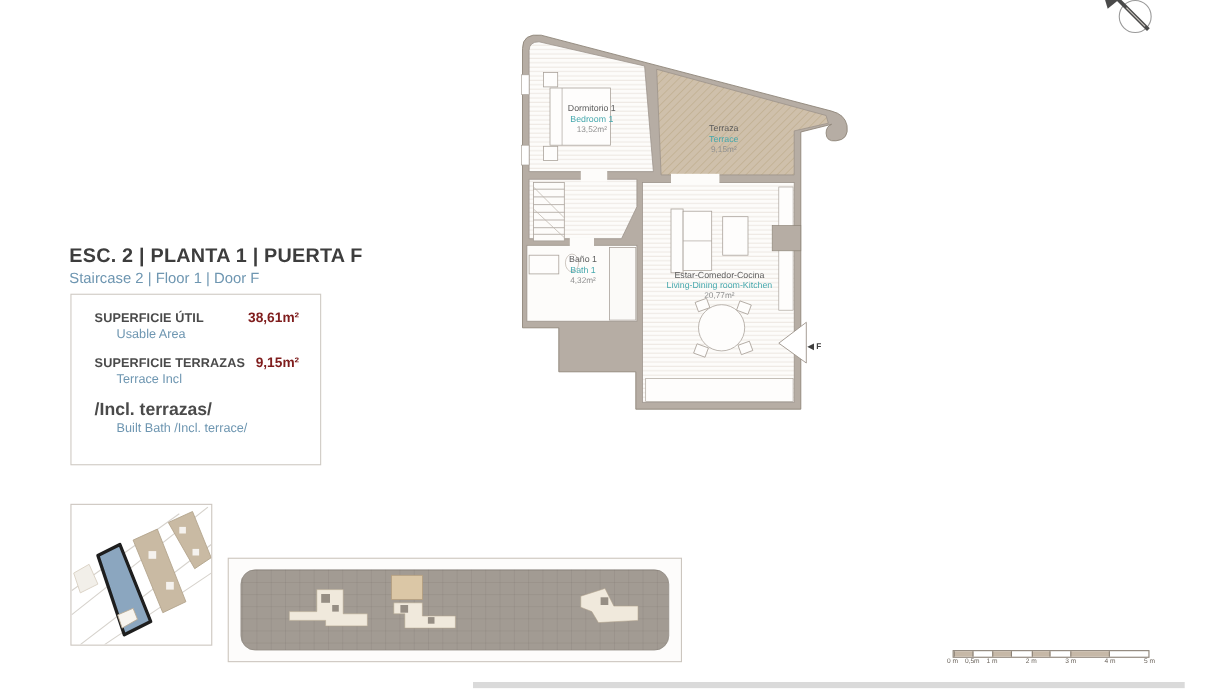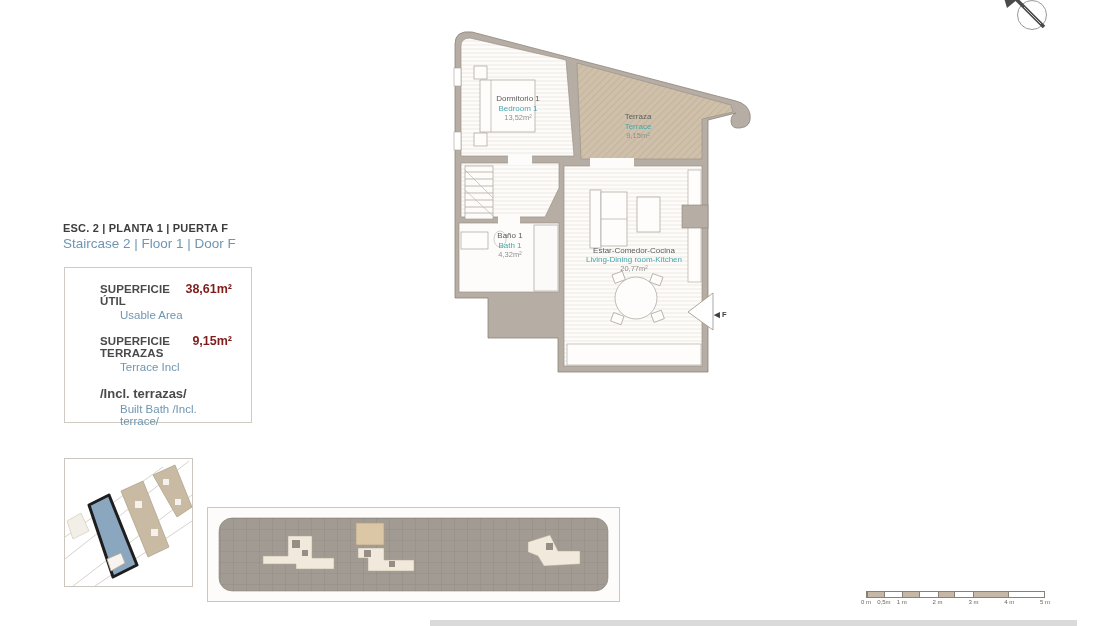--- a/index.html
+++ b/index.html
@@ -2,36 +2,36 @@
 <html><head>
 <meta charset="utf-8">
 <style>
   html,body{margin:0;padding:0;background:#ffffff;}
   .canvas{
     position:relative;width:1110px;height:626px;background:#ffffff;overflow:hidden;
     font-family:"Liberation Sans",sans-serif;color:#3f3f3f;
   }
   
   .header{position:absolute;left:63px;top:222px;width:320px;}
-  .title{font-size:11px;font-weight:700;color:#3d3d3d;letter-spacing:.2px;}
+  .title{font-size:18px;font-weight:700;color:#3d3d3d;letter-spacing:.2px;}
   .subtitle{font-size:13.5px;color:#6e96b1;margin-top:2px;}
   
   .areas-card{
-    position:absolute;left:64px;top:267px;width:188px;height:156px;
+    position:absolute;left:64px;top:267px;width:228px;height:156px;
     border:1px solid #cfcac4;background:#ffffff;box-sizing:border-box;
-    padding:14px 19px 10px 35px;
+    padding:14px 19px 10px 21px;
   }
   .arow{margin-bottom:13px;}
   .arow-top{display:flex;justify-content:space-between;align-items:baseline;}
   .albl{font-size:11.5px;font-weight:700;color:#4a4a4a;letter-spacing:.1px;}
   .aval{font-size:12.5px;font-weight:700;color:#7f1d1d;}
-  .albl2{font-size:13px;font-weight:700;color:#4a4a4a;margin-top:2px;}
+  .albl2{font-size:16px;font-weight:700;color:#4a4a4a;margin-top:2px;}
   .aen{font-size:11.5px;color:#6e96b1;margin-top:2px;margin-left:20px;}
   
-  .floorplan{position:absolute;left:450px;top:20px;width:312px;height:365px;}
+  .floorplan{position:absolute;left:470px;top:20px;width:312px;height:365px;}
   svg{display:block;}
   svg text{font-family:"Liberation Sans",sans-serif;}
   .rl-es{font-size:8px;fill:#5c5c5c;}
   .rl-en{font-size:8px;fill:#45a8ad;}
   .rl-ar{font-size:7.5px;fill:#8f8f8f;}
   .entry-t{font-size:7.5px;fill:#3f3f3f;font-weight:700;}
   
   .compass{position:absolute;left:1002px;top:0;width:58px;height:42px;overflow:hidden;}
   
   .siteplan{position:absolute;left:64px;top:458px;width:129px;height:129px;

